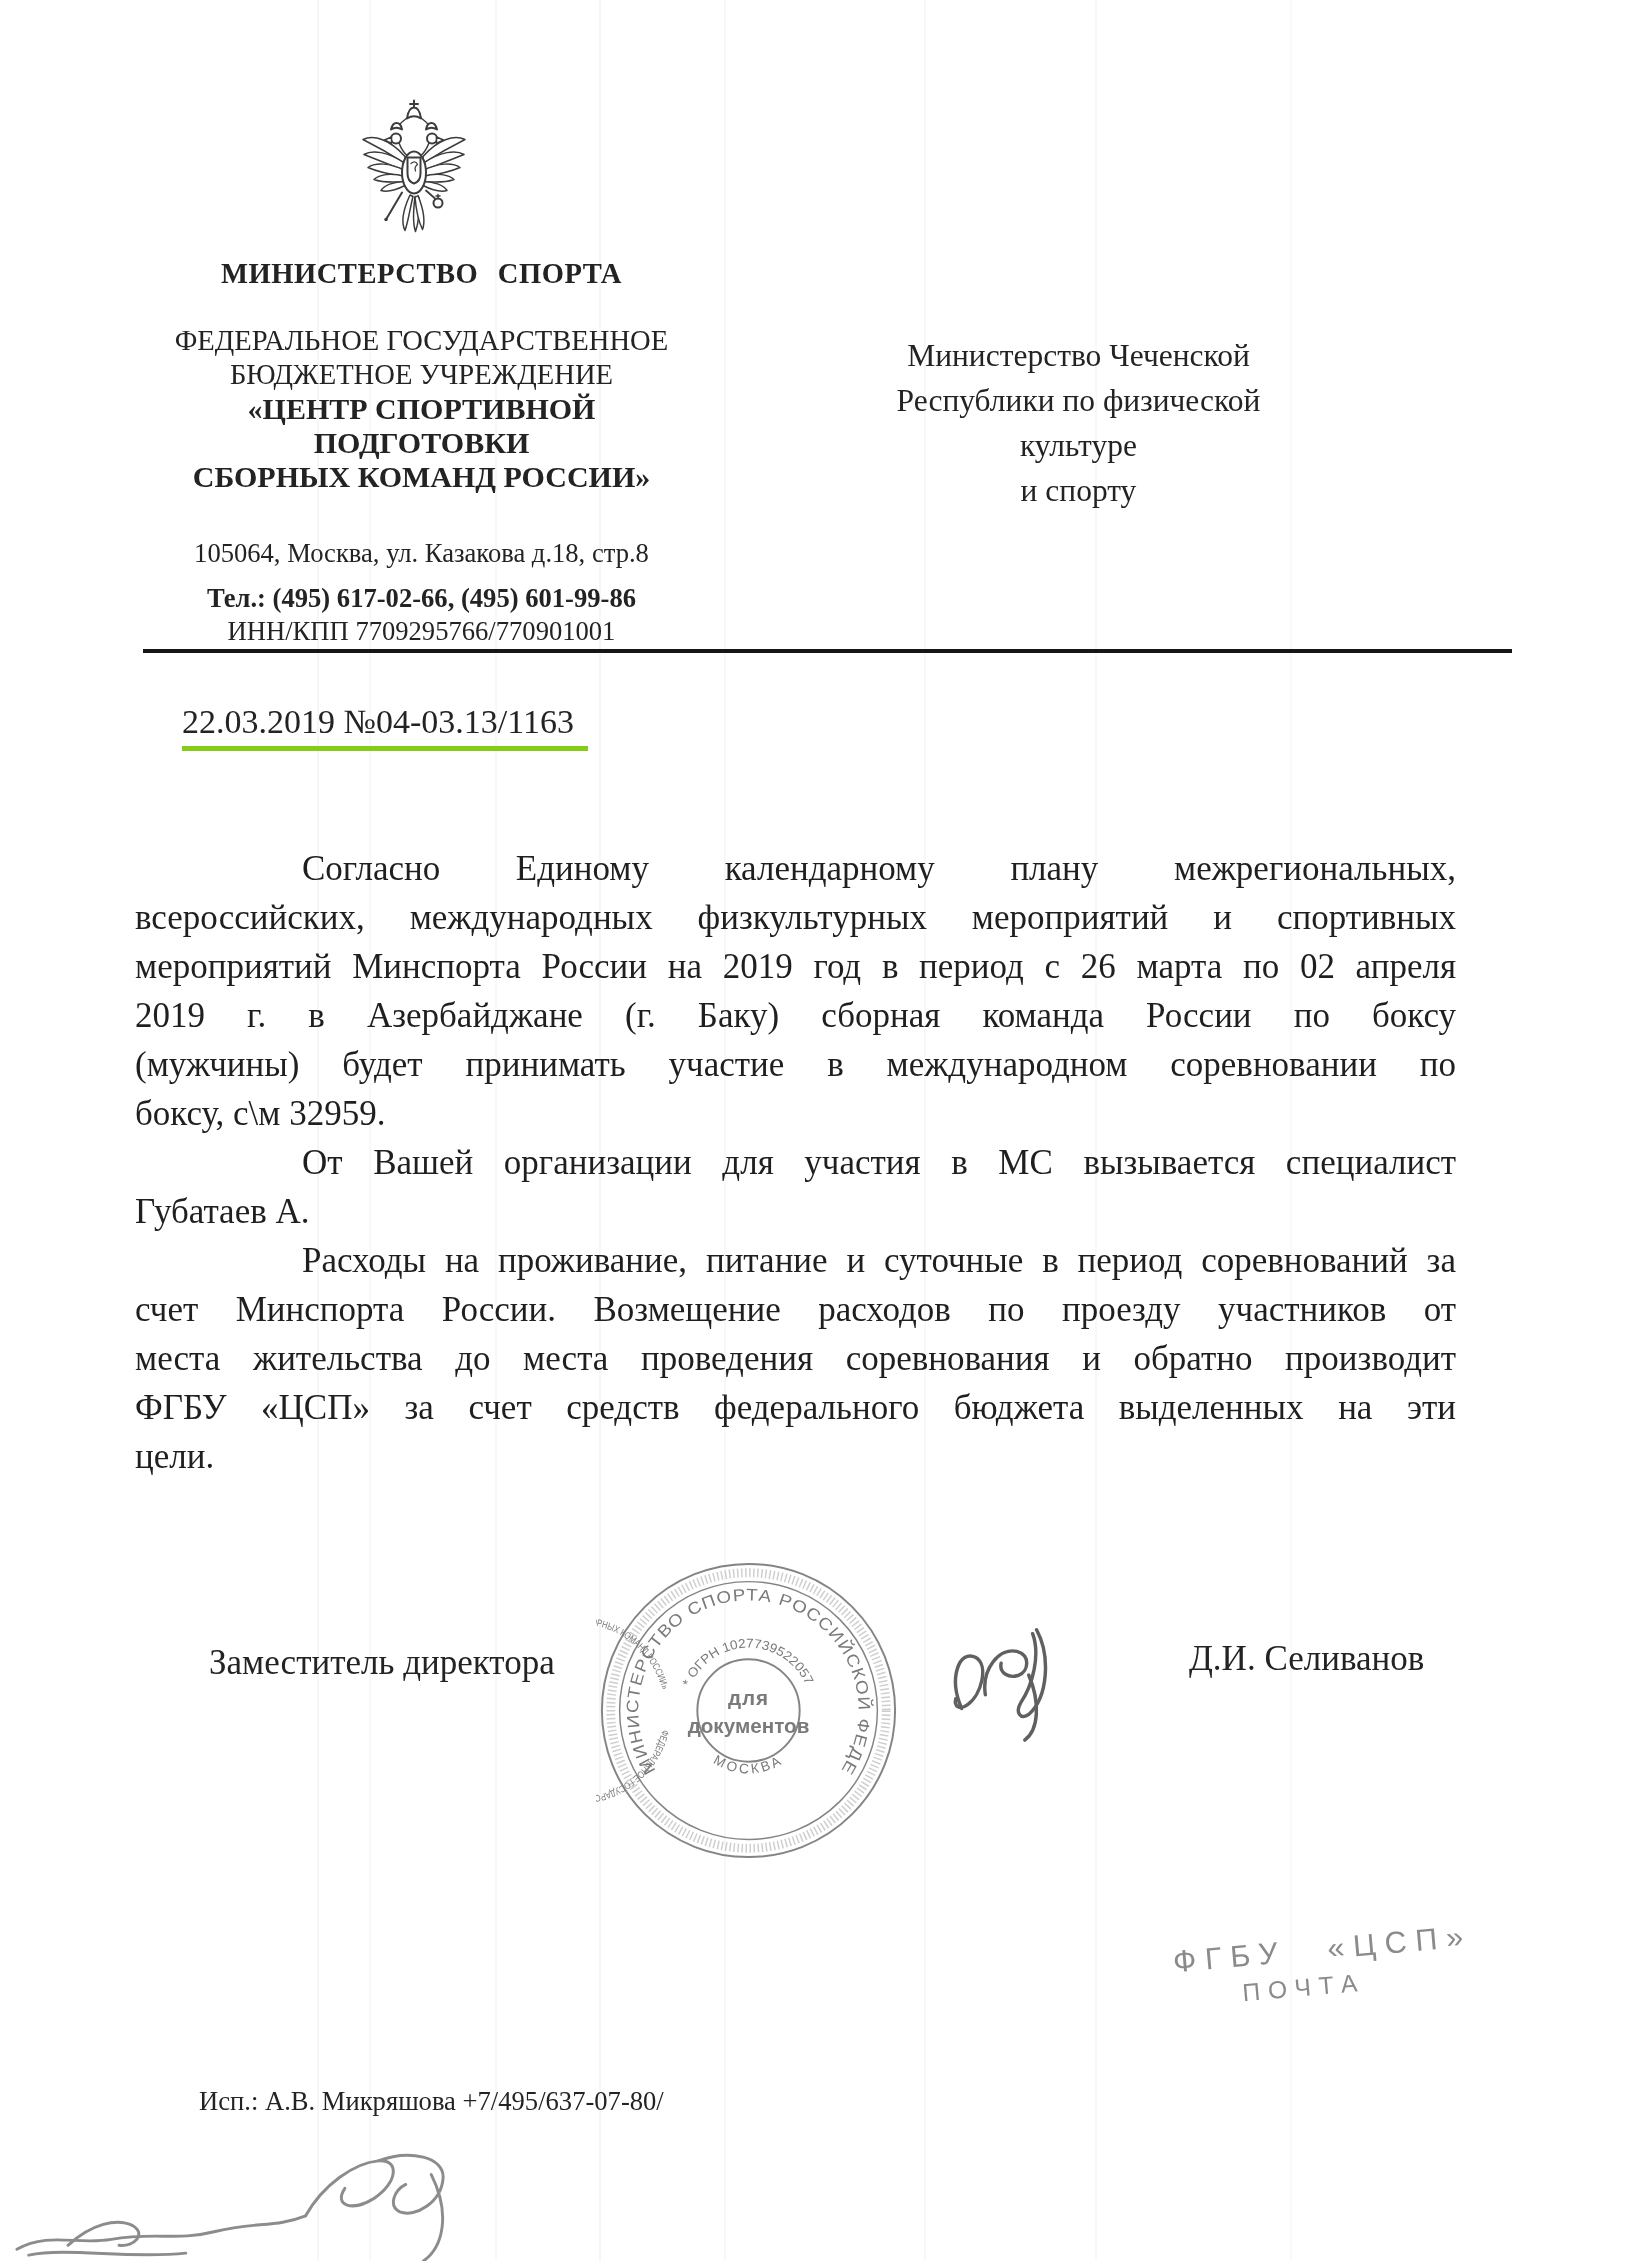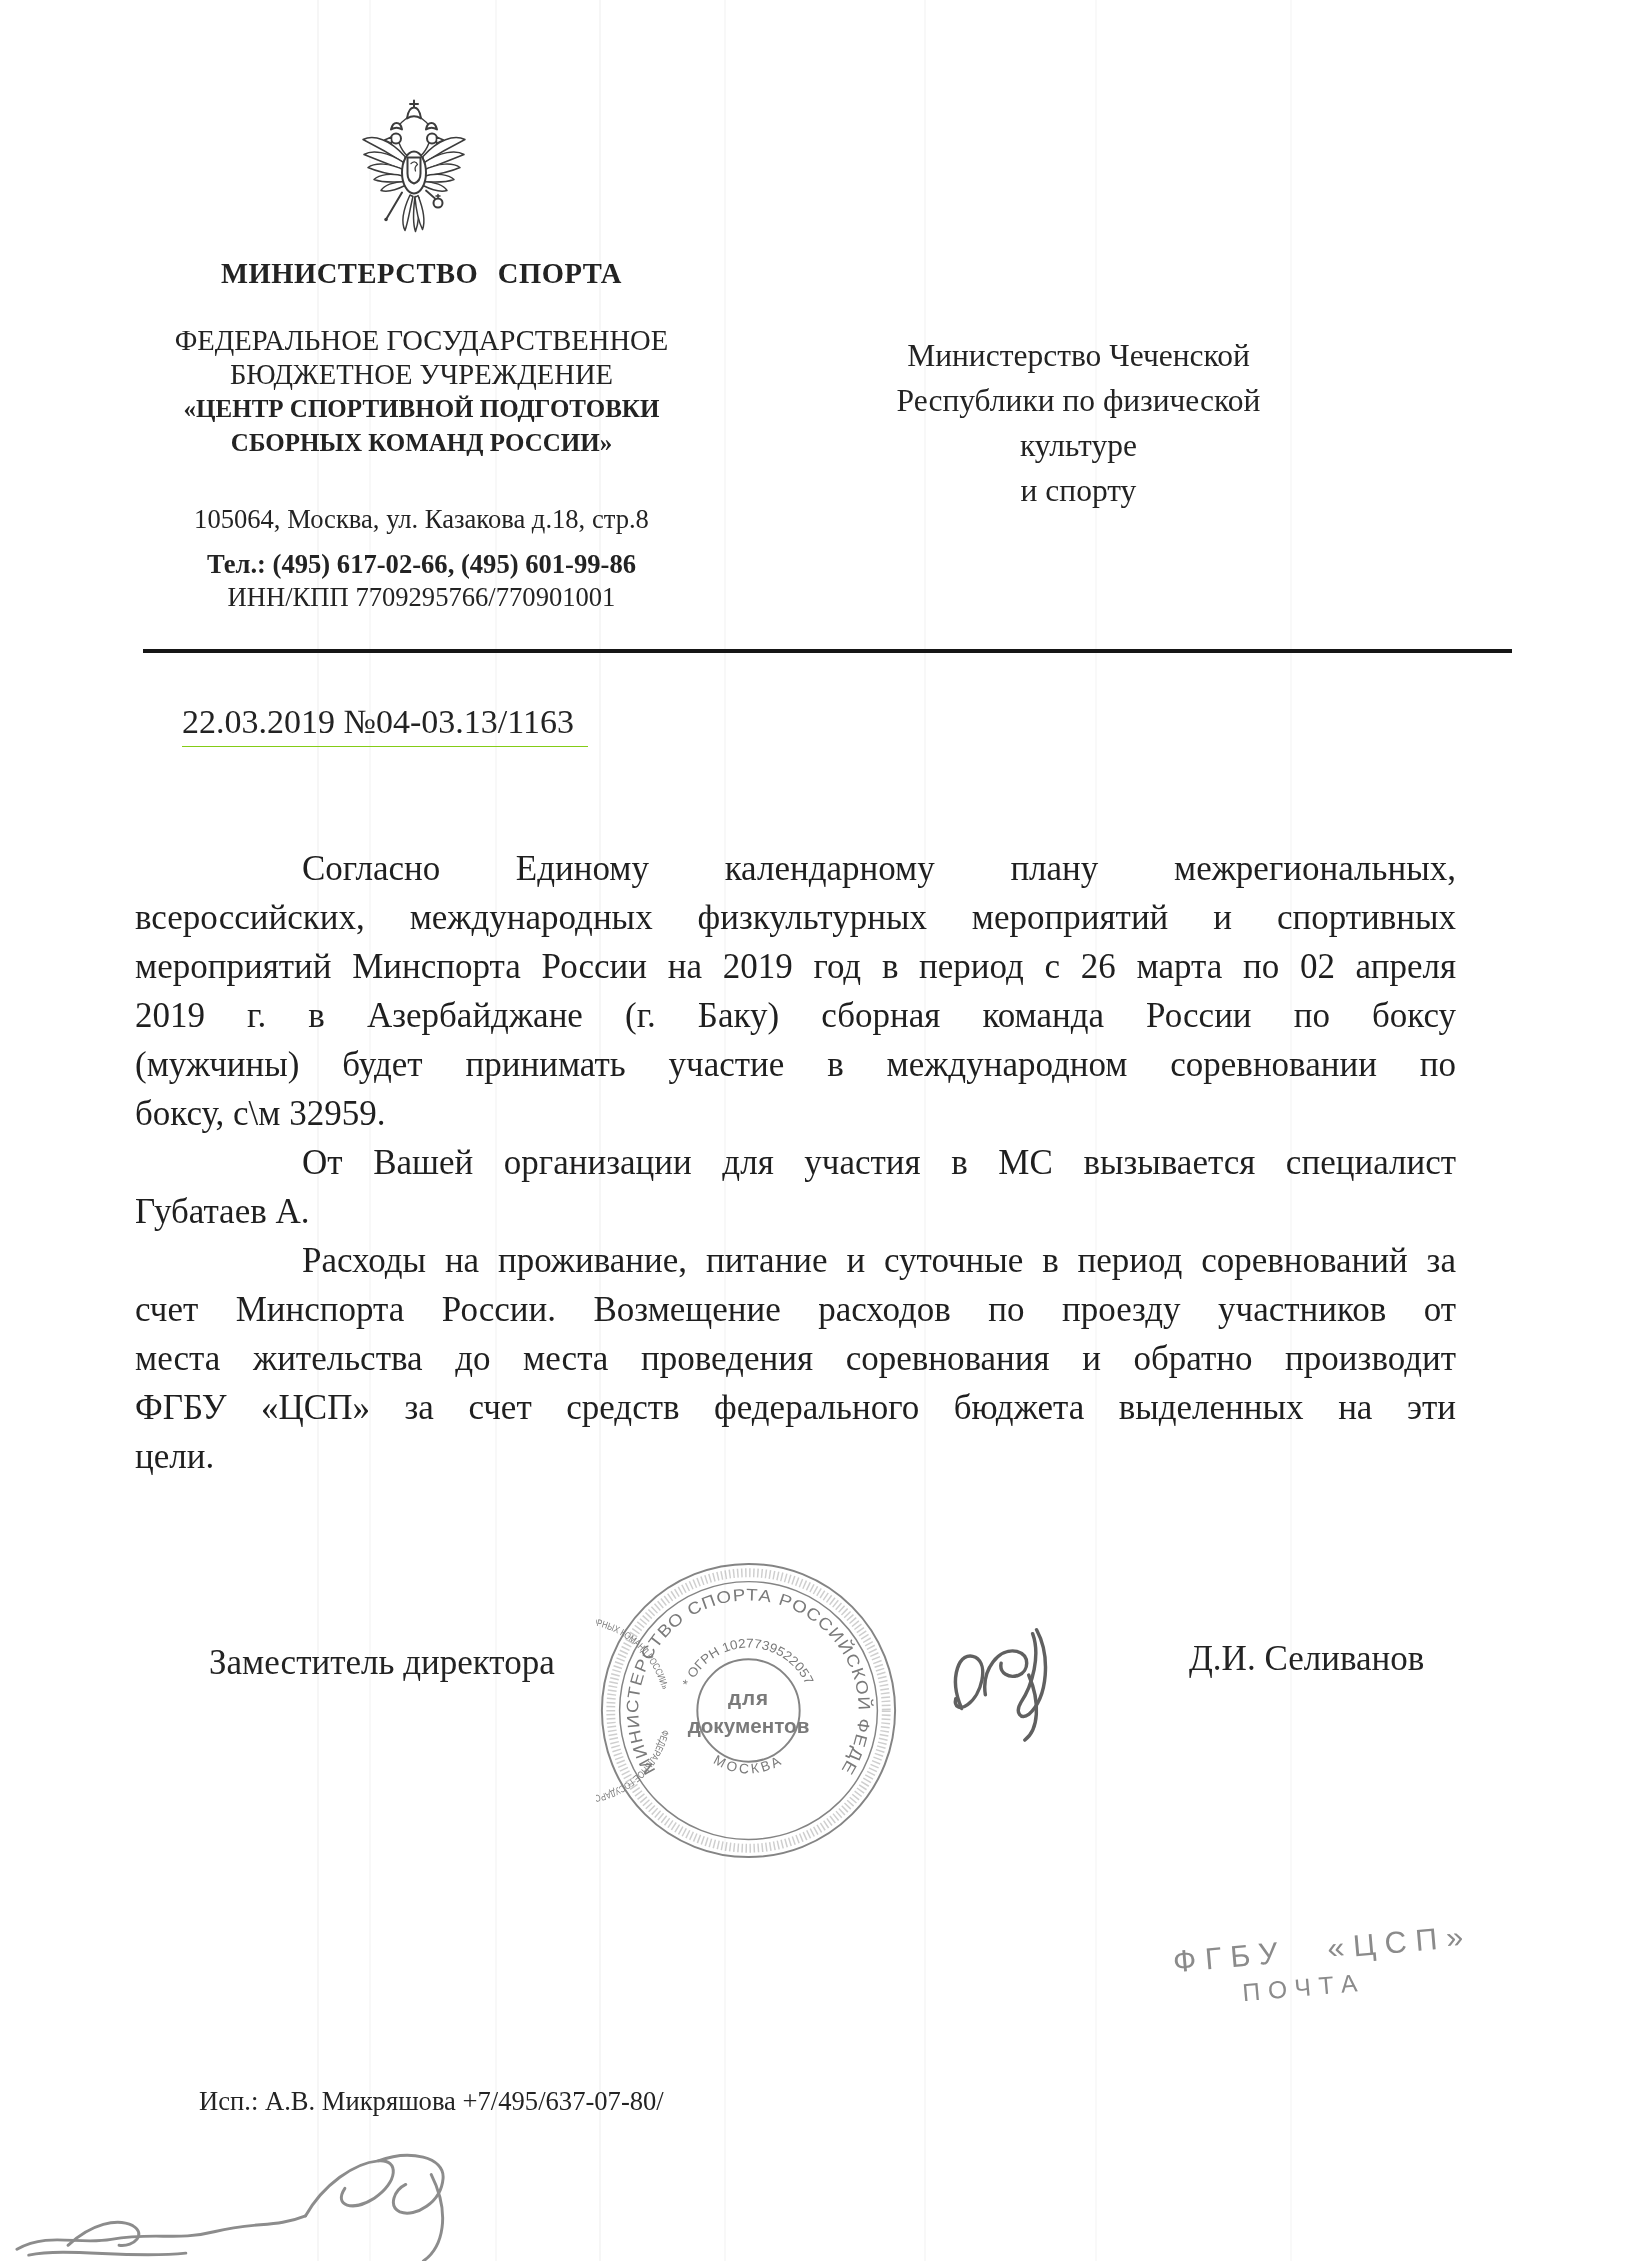--- a/index.html
+++ b/index.html
@@ -7,29 +7,29 @@
     position:relative; width:1639px; height:2262px; overflow:hidden;
     background:#ffffff; color:#232323;
     font-family:"Liberation Serif","DejaVu Serif",serif;
   }
   .scanline{position:absolute; top:0; bottom:0; width:2px; pointer-events:none;}
   
   .lh-left{position:absolute; left:138px; top:258px; width:567px; text-align:center;}
   .min1{font-weight:bold; font-size:28.6px; line-height:32.5px; word-spacing:11.8px; letter-spacing:0.5px;}
   .min2{font-weight:bold; font-size:28.6px; line-height:32.5px; letter-spacing:0.5px;}
   .org{font-size:28.6px; line-height:34px; margin-top:33px;}
-  .orgb{font-weight:bold; font-size:25px; line-height:34px;}
+  .orgb{font-weight:bold; font-size:30px; line-height:34px;}
   .addr{font-size:26.6px; line-height:33px; margin-top:43px;}
   
   .recipient{position:absolute; left:845px; top:333px; width:467px; text-align:center;
     font-size:31.5px; line-height:45px;}
   
   .rule{position:absolute; left:143px; top:649px; width:1369px; height:3.9px; background:#161616;}
   .refline{position:absolute; left:182px; top:703px; font-size:34px;}
-  .refline span{border-bottom:1px solid #84cc16; padding:0 13.8px 4.9px 0; display:inline-block;}
+  .refline span{border-bottom:5px solid #84cc16; padding:0 13.8px 4.9px 0; display:inline-block;}
   
   .body-block{position:absolute; left:135px; top:849px; width:1321px; font-size:35px; color:#1f1f1f;}
   .bline{height:49px; white-space:nowrap; overflow:visible;}
   .just{text-align:justify; text-align-last:justify; white-space:normal;}
   .ind{text-indent:167px;}
   
   .sig-title{position:absolute; left:209px; top:1643px; font-size:35px;}
   .sig-name{position:absolute; left:1189px; top:1639px; font-size:35px;}
   .seal{position:absolute; left:596px; top:1558px; width:305px; height:305px; opacity:.92;}
   .seal text{font-family:"Liberation Sans","DejaVu Sans",sans-serif; fill:#6f6f6f;}

